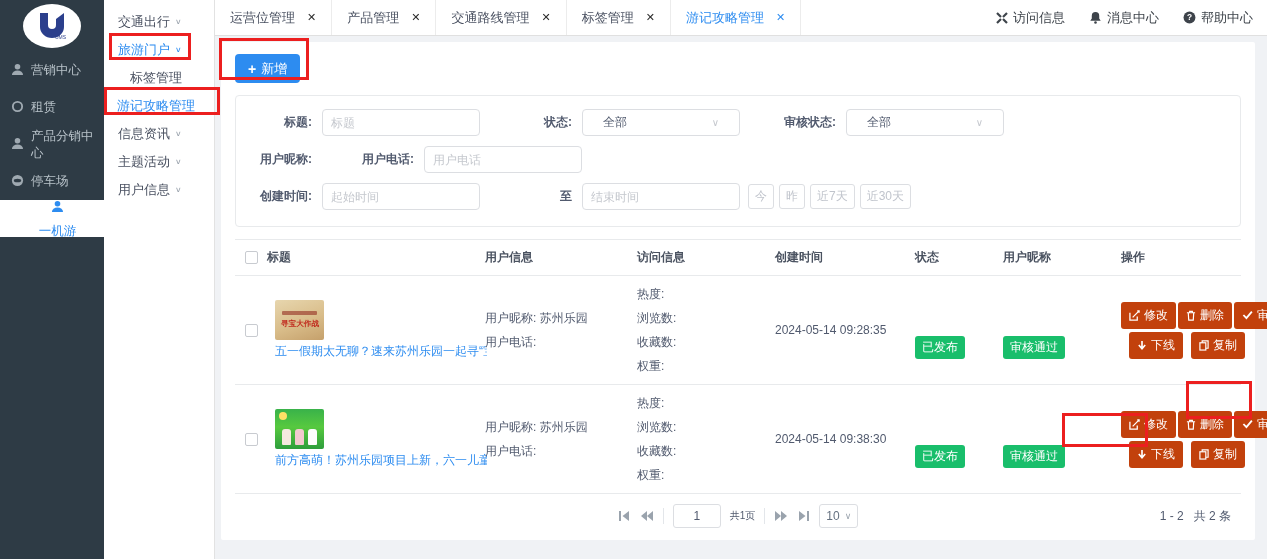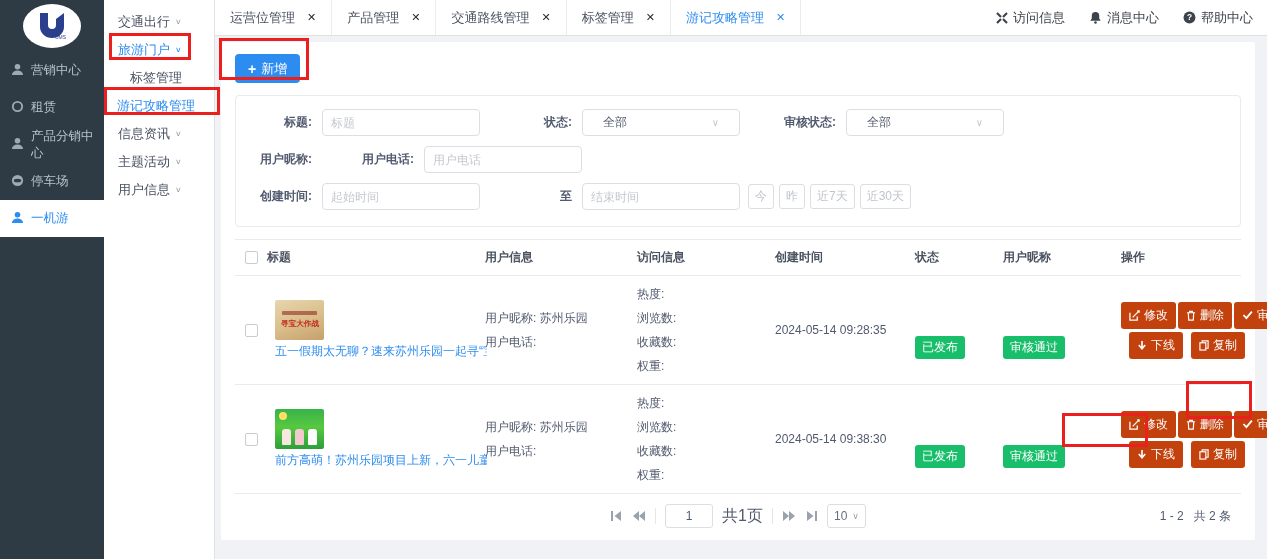--- a/index.html
+++ b/index.html
@@ -6,21 +6,21 @@
   html,body { width:1267px; height:559px; overflow:hidden; }
   body { font-family:"Liberation Sans","DejaVu Sans",sans-serif; background:#f0f2f5; position:relative; font-size:12px; color:#515a6e; }
   .app { display:flex; width:100%; height:100%; }
 
   
   .sb1 { width:104px; background:#2e3b45; flex-shrink:0; color:#b9c3ca; display:flex; flex-direction:column; }
   .sb1-logo { height:52px; display:flex; align-items:center; justify-content:center; }
   .logo-oval { width:58px; height:44px; background:#fff; border-radius:50%; display:flex; align-items:center; justify-content:center; }
   .sb1-item { height:37px; display:flex; align-items:center; gap:7px; padding-left:11px; font-size:12.5px; cursor:pointer; }
   .sb1-item svg { flex-shrink:0; }
-  .sb1-item.active { background:#ffffff; color:#2d8cf0; }
+  .sb1-item.active { background:#ffffff; color:#2d8cf0;flex-direction:column; }
 
   
   .sb2 { width:111px; background:#fff; border-right:1px solid #e2e2e2; flex-shrink:0; padding-top:8px; font-size:13px; color:#495060; }
   .sb2-item { height:28px; line-height:28px; padding:0 10px 0 14px; cursor:pointer; display:flex; align-items:center; gap:5px; white-space:nowrap; }
   .sb2-item .chev { font-size:9px; color:#9aa3ad; transform:scaleY(.8); }
   .sb2-item.sub { justify-content:center; padding-left:4px; }
   .sb2-item.blue { color:#2d8cf0; }
   .sb2-item.blue .chev { color:#2d8cf0; }
 
   
@@ -85,21 +85,21 @@
   .ops-wrap { display:flex; flex-direction:column; align-items:flex-end; gap:3px; padding-right:2px; }
   .ops-line { display:flex; gap:2px; }
   .ops-line2 { margin-right:44px;gap:8px; }
   .opbtn { background:#c2410c; color:#fff; border:none; border-radius:3px; padding:5px 8px; font-size:12px; display:inline-flex; align-items:center; gap:4px; cursor:pointer; font-family:inherit; white-space:nowrap; }
 
   
   .pgbar { position:relative; display:flex; align-items:center; justify-content:center; gap:9px; padding:10px 0 12px; color:#657180; }
   .pg-ico { display:flex; align-items:center; cursor:pointer; }
   .pg-sep { width:1px; height:16px; background:#e3e6ea; }
   .pg-input { width:48px; height:24px; border:1px solid #dcdee2; border-radius:3px; text-align:center; font-size:12px; color:#515a6e; outline:none; font-family:inherit; }
-  .pg-pages { font-size:16px; color:#515a6e; white-space:nowrap; }
+  .pg-pages { font-size:10px; color:#515a6e; white-space:nowrap; }
   .pg-size { border:1px solid #dcdee2; border-radius:3px; height:24px; padding:0 6px; display:flex; align-items:center; gap:5px; font-size:12px; cursor:pointer; background:#fff; }
   .pg-count { position:absolute; right:10px; top:14px; font-size:12px; color:#515a6e; white-space:nowrap; }
 
   
   .ann { position:absolute; border:3px solid #ec1f1f; pointer-events:none; z-index:50; }
   .ann-portal   { left:109px; top:33px;  width:82px;  height:27px; }
   .ann-notes    { left:104px; top:87px;  width:116px; height:28px; }
   .ann-add      { left:219px; top:38px;  width:90px;  height:42px; }
   .ann-audit    { left:1186px; top:381px; width:66px; height:38px; }
   .ann-offline  { left:1062px; top:413px; width:86px; height:34px; }

